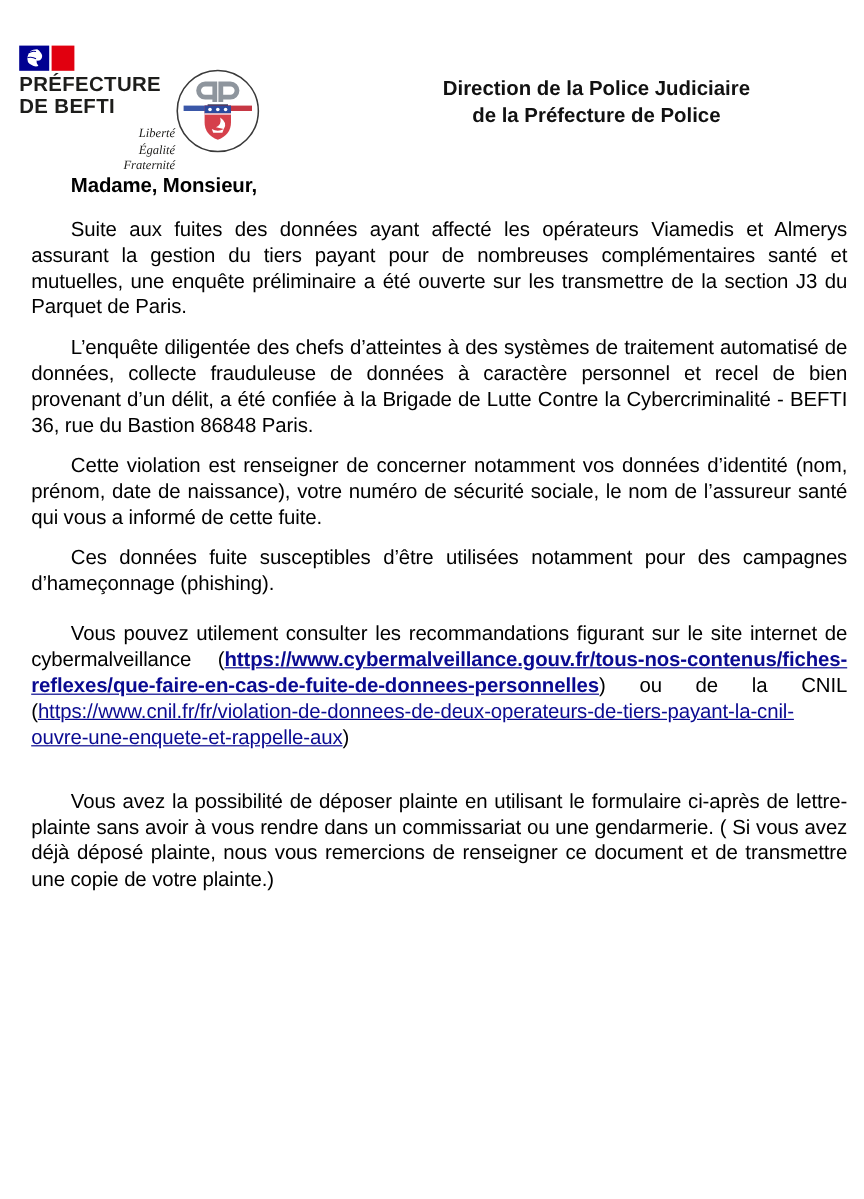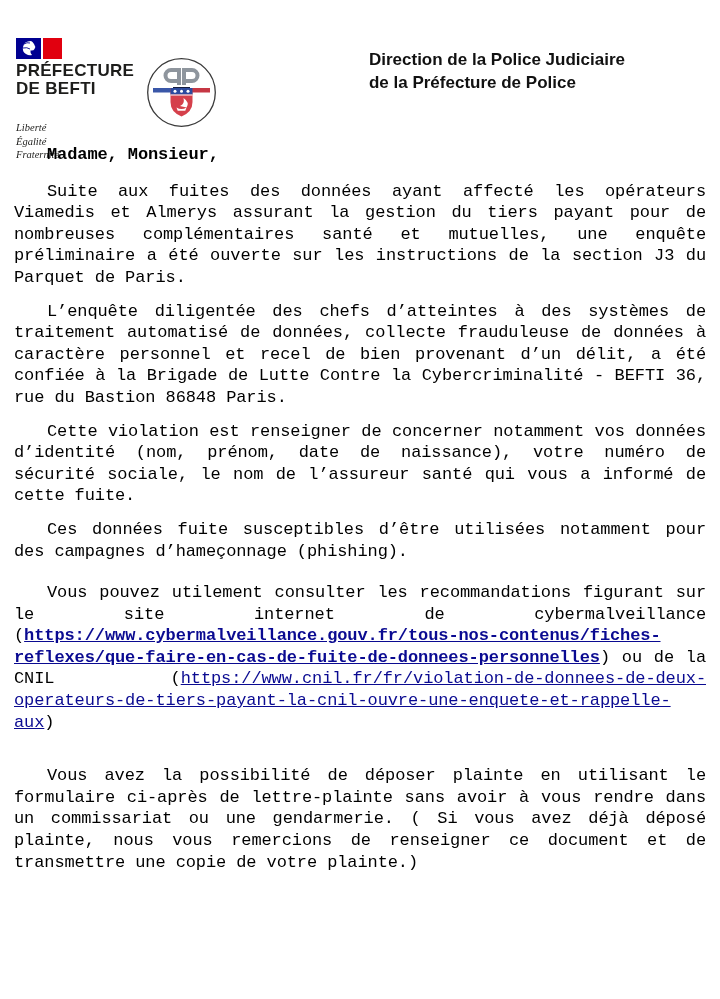--- a/index.html
+++ b/index.html
@@ -8,27 +8,27 @@
 
   
   .letterhead{position:absolute;left:0;top:0;width:645px;height:144px;}
   .gov-block{position:absolute;left:16px;top:38px;width:130px;}
   .flag{display:flex;width:48px;height:21px;margin-bottom:3px;}
   .flag-blue{width:25px;height:21px;background:#000091;position:relative;}
   .flag-gap{width:2px;height:21px;background:#fff;}
   .flag-red{width:19px;height:21px;background:#e1000f;}
   .flag-blue svg{position:absolute;left:3px;top:2px;}
   .gov-name{font-weight:bold;font-size:17px;line-height:18px;letter-spacing:.3px;color:#1d1d1b;}
-  .motto{margin-top:23px;font-family:"Liberation Serif",serif;font-style:italic;font-size:10.5px;line-height:13.5px;color:#1d1d1b;}
+  .motto{margin-top:7px;font-family:"Liberation Serif",serif;font-style:italic;font-size:10.5px;line-height:13.5px;color:#1d1d1b;text-align:right;}
   .pp-badge{position:absolute;left:146px;top:57px;width:71px;height:71px;}
-  .direction{position:absolute;right:20px;top:48px;text-align:left;font-weight:bold;font-size:17px;line-height:23px;color:#111;margin-left:41px;}
+  .direction{position:absolute;right:20px;top:62px;text-align:center;font-weight:bold;font-size:17px;line-height:23px;color:#111;margin-left:41px;}
 
   
   .letter-body{position:absolute;left:14px;right:14px;top:144px;font-size:17px;line-height:21.6px;text-align:justify;letter-spacing:-0.1px;}
-  .letter-body p{margin:0 0 12px 0;text-indent:33px;font-family:Liberation Mono, monospace;}
+  .letter-body p{margin:0 0 12px 12px;text-indent:33px;}
   .salutation{font-weight:bold;margin-bottom:15px !important;}
   .p5{margin-top:20px !important;}
   .p6{margin-top:32px !important;}
   .p7{margin-top:86px !important;}
   a.link{color:#0a0a91;text-decoration:underline;cursor:pointer;word-break:normal;overflow-wrap:break-word;}
   a.link.bold{font-weight:bold;}
   .bold{font-weight:bold;}
 </style>
 </head>
 <body>
@@ -87,21 +87,21 @@
     <div class="direction">
       <div>Direction de la Police Judiciaire</div>
       <div>de la Préfecture de Police</div>
     </div>
   </div>
 
   <div class="letter-body">
 
     <p class="salutation">Madame, Monsieur,</p>
 
-    <p>Suite aux fuites des données ayant affecté les opérateurs Viamedis et Almerys assurant la gestion du tiers payant pour de nombreuses complémentaires santé et mutuelles, une enquête préliminaire a été ouverte sur les instructions de la section J3 du Parquet de Paris.</p>
+    <p>Suite aux fuites des données ayant affecté les opérateurs Viamedis et Almerys assurant la gestion du tiers payant pour de nombreuses complémentaires santé et mutuelles, une enquête préliminaire a été ouverte sur les transmettre de la section J3 du Parquet de Paris.</p>
 
     <p>L’enquête diligentée des chefs d’atteintes à des systèmes de traitement automatisé de données, collecte frauduleuse de données à caractère personnel et recel de bien provenant d’un délit, a été confiée à la Brigade de Lutte Contre la Cybercriminalité - BEFTI 36, rue du Bastion 86848 Paris.</p>
 
     <p>Cette violation est renseigner de concerner notamment vos données d’identité (nom, prénom, date de naissance), votre numéro de sécurité sociale, le nom de l’assureur santé qui vous a informé de cette fuite.</p>
 
     <p>Ces données fuite susceptibles d’être utilisées notamment pour des campagnes d’hameçonnage (phishing).</p>
 
     <p class="p5"><span>Vous pouvez utilement consulter les recommandations figurant sur le site internet de cybermalveillance (</span><a class="link bold">https://www.cybermalveillance.gouv.fr/tous-nos-contenus/fiches-reflexes/que-faire-en-cas-de-fuite-de-donnees-personnelles</a><span>) ou de la CNIL (</span><a class="link">https://www.cnil.fr/fr/violation-de-donnees-de-deux-operateurs-de-tiers-payant-la-cnil-ouvre-une-enquete-et-rappelle-aux</a><span>)</span></p>
 
     <p class="p6">Vous avez la possibilité de déposer plainte en utilisant le formulaire ci-après de lettre-plainte sans avoir à vous rendre dans un commissariat ou une gendarmerie. ( Si vous avez déjà déposé plainte, nous vous remercions de renseigner ce document et de transmettre une copie de votre plainte.)</p>

